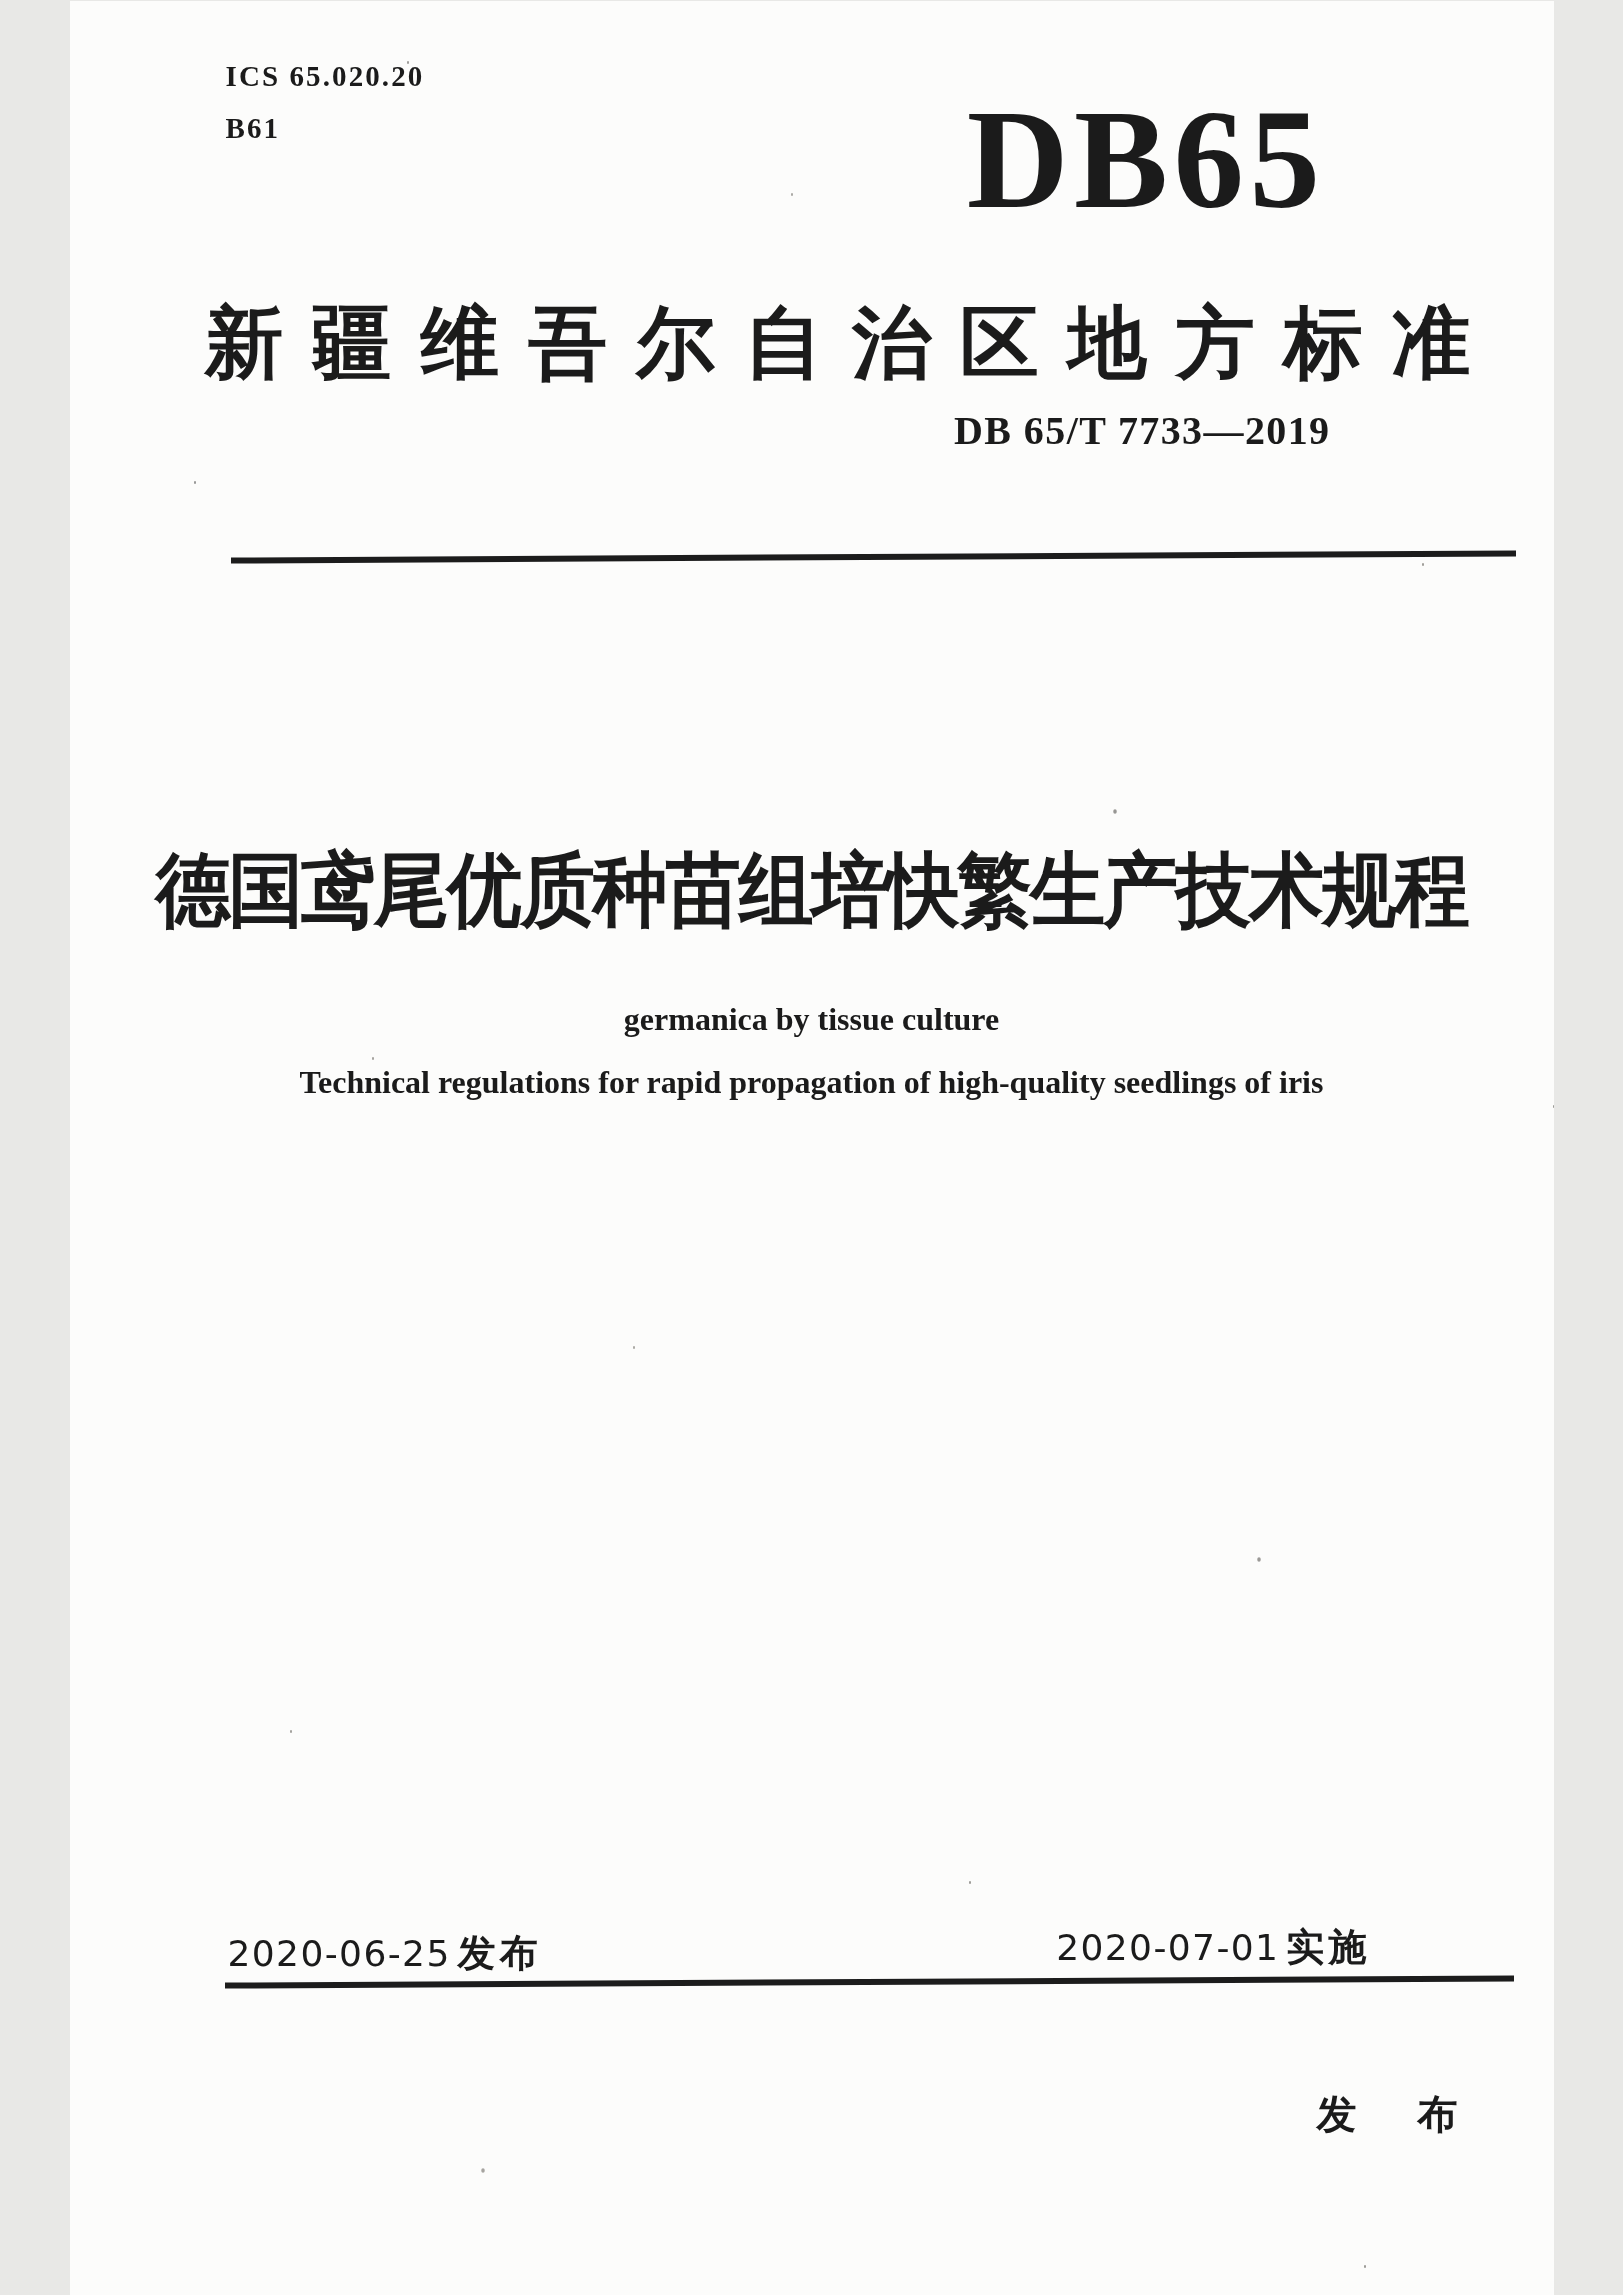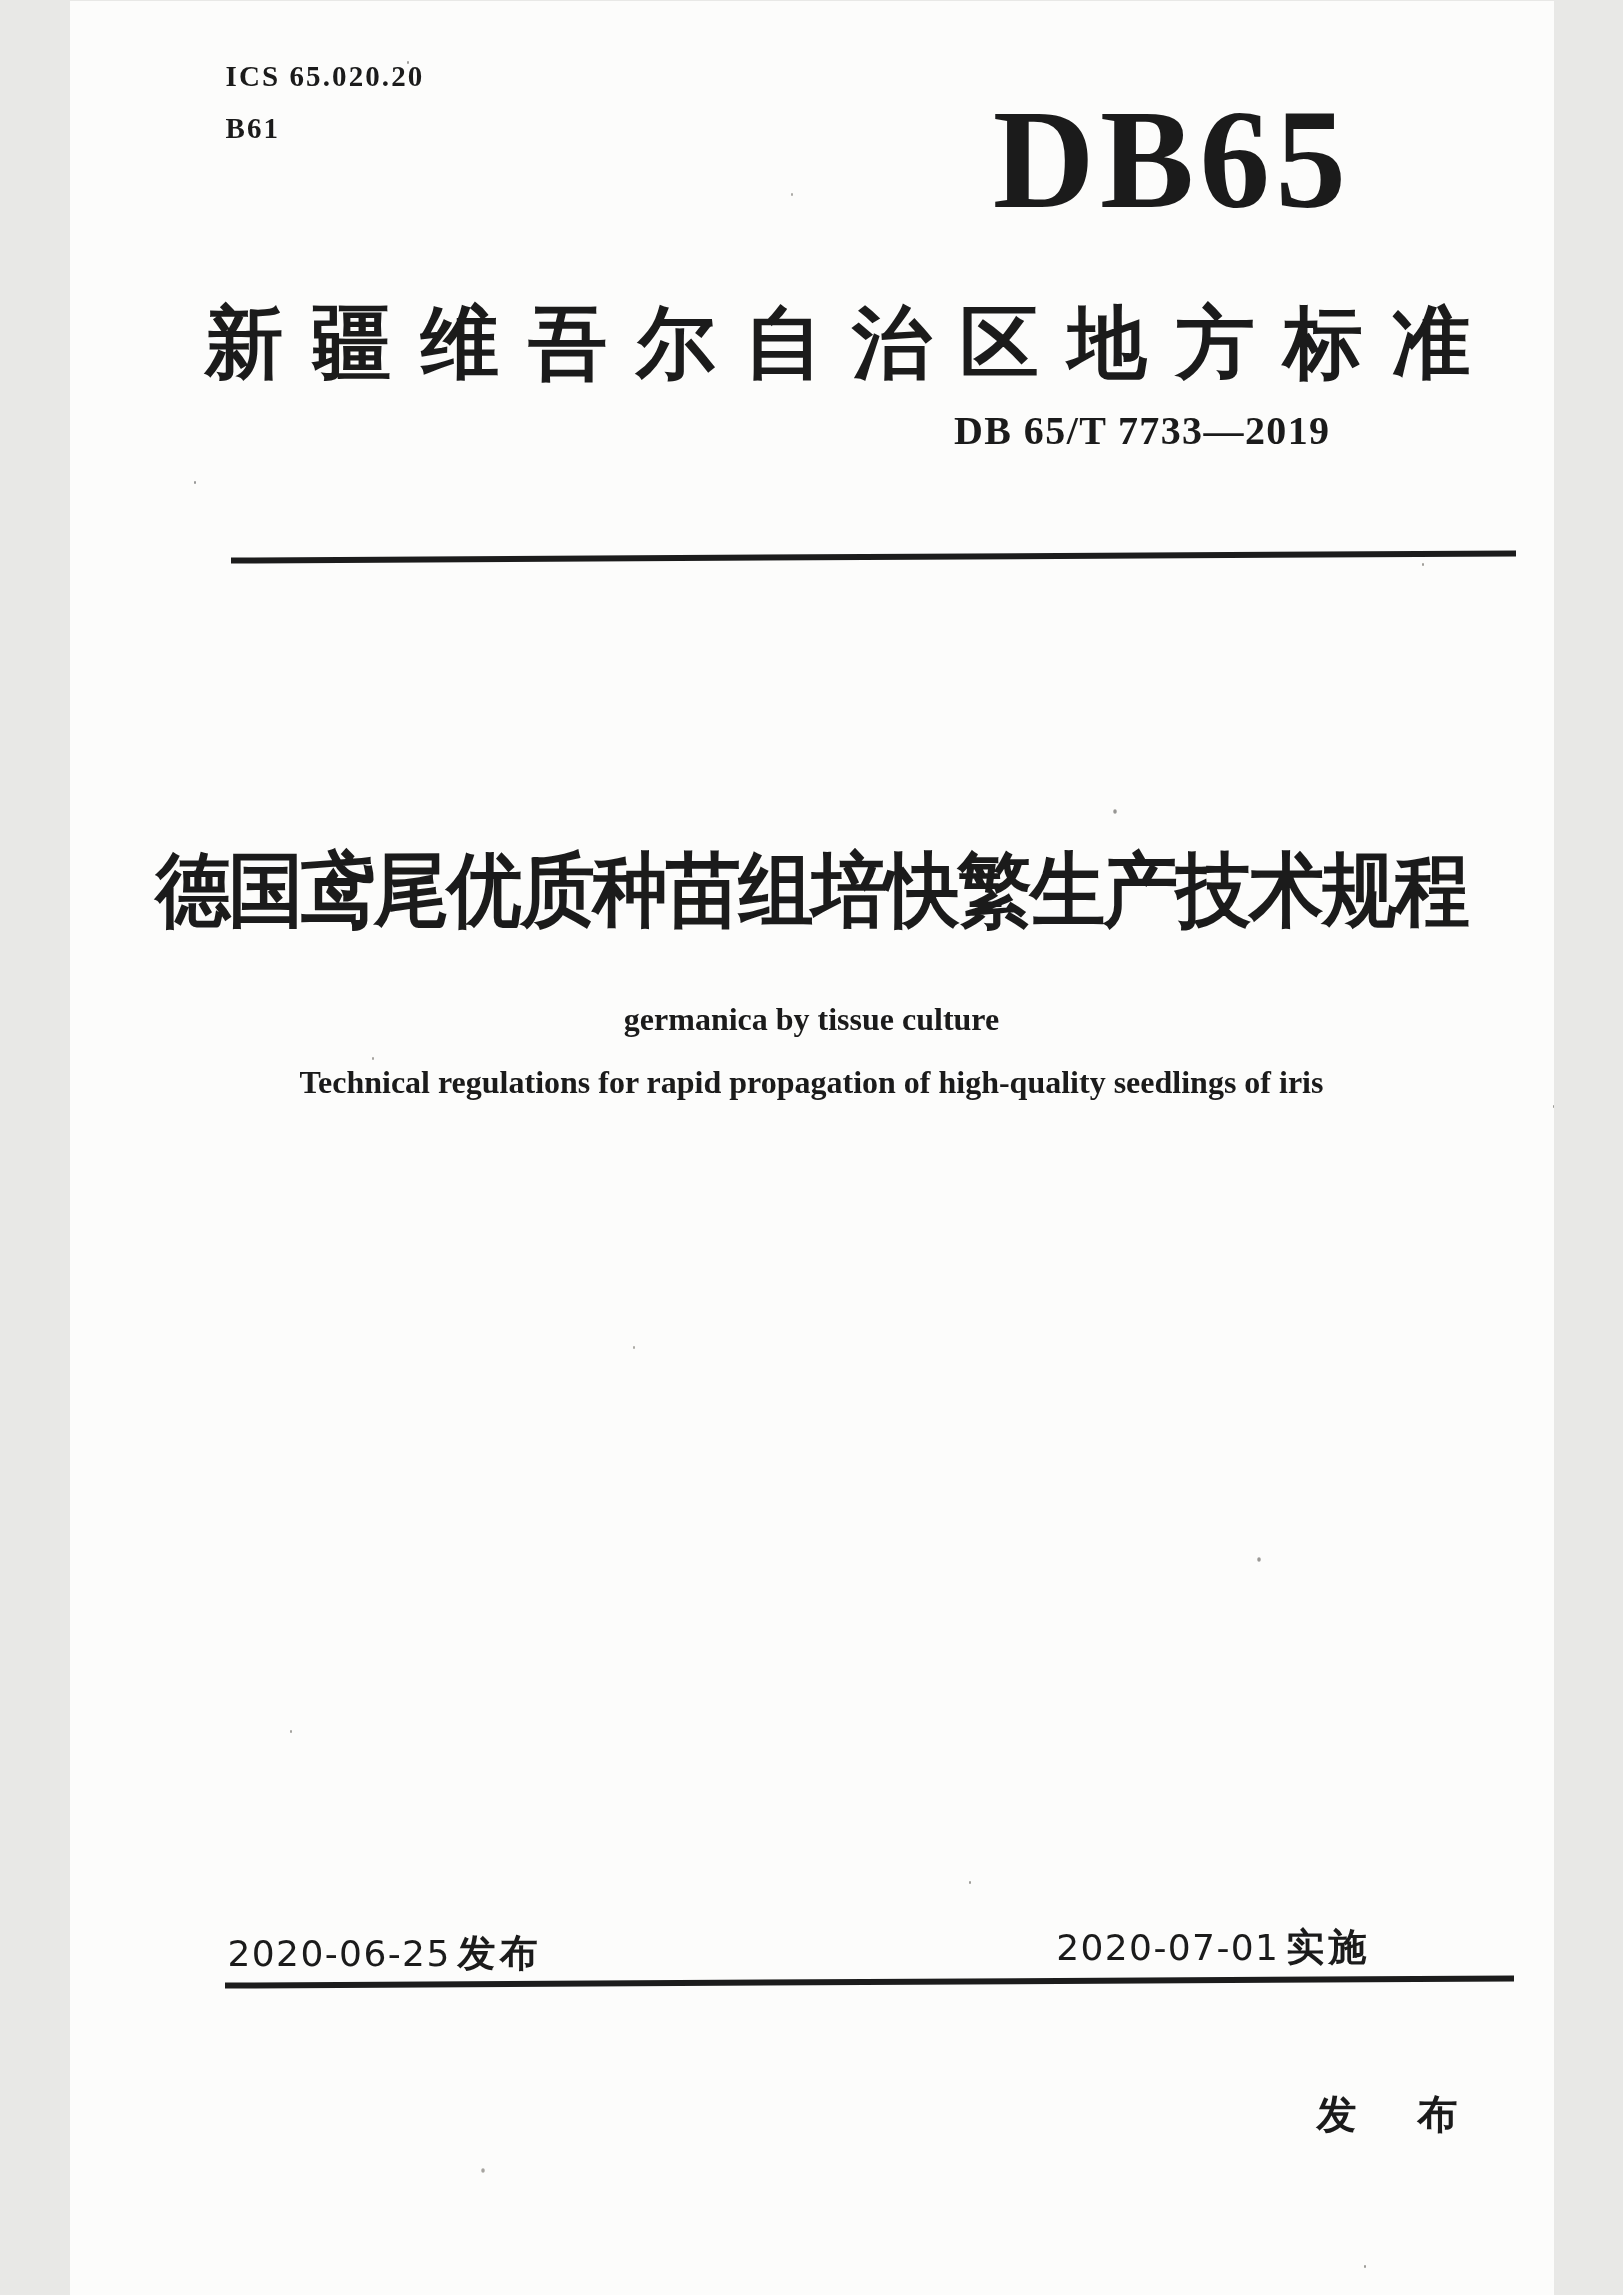--- a/index.html
+++ b/index.html
@@ -27,21 +27,21 @@
     font-weight: 600;
     font-size: 29px;
     line-height: 52px;
     letter-spacing: 2.1px;
     white-space: nowrap;
   }
 
   
   .db-logo {
     position: absolute;
-    right: 202px;
+    right: 228px;
     top: 88px;
     font-family: "Liberation Serif", serif;
     font-weight: 700;
     font-size: 141px;
     line-height: 141px;
     letter-spacing: 5.5px;
     white-space: nowrap;
   }
 
   

